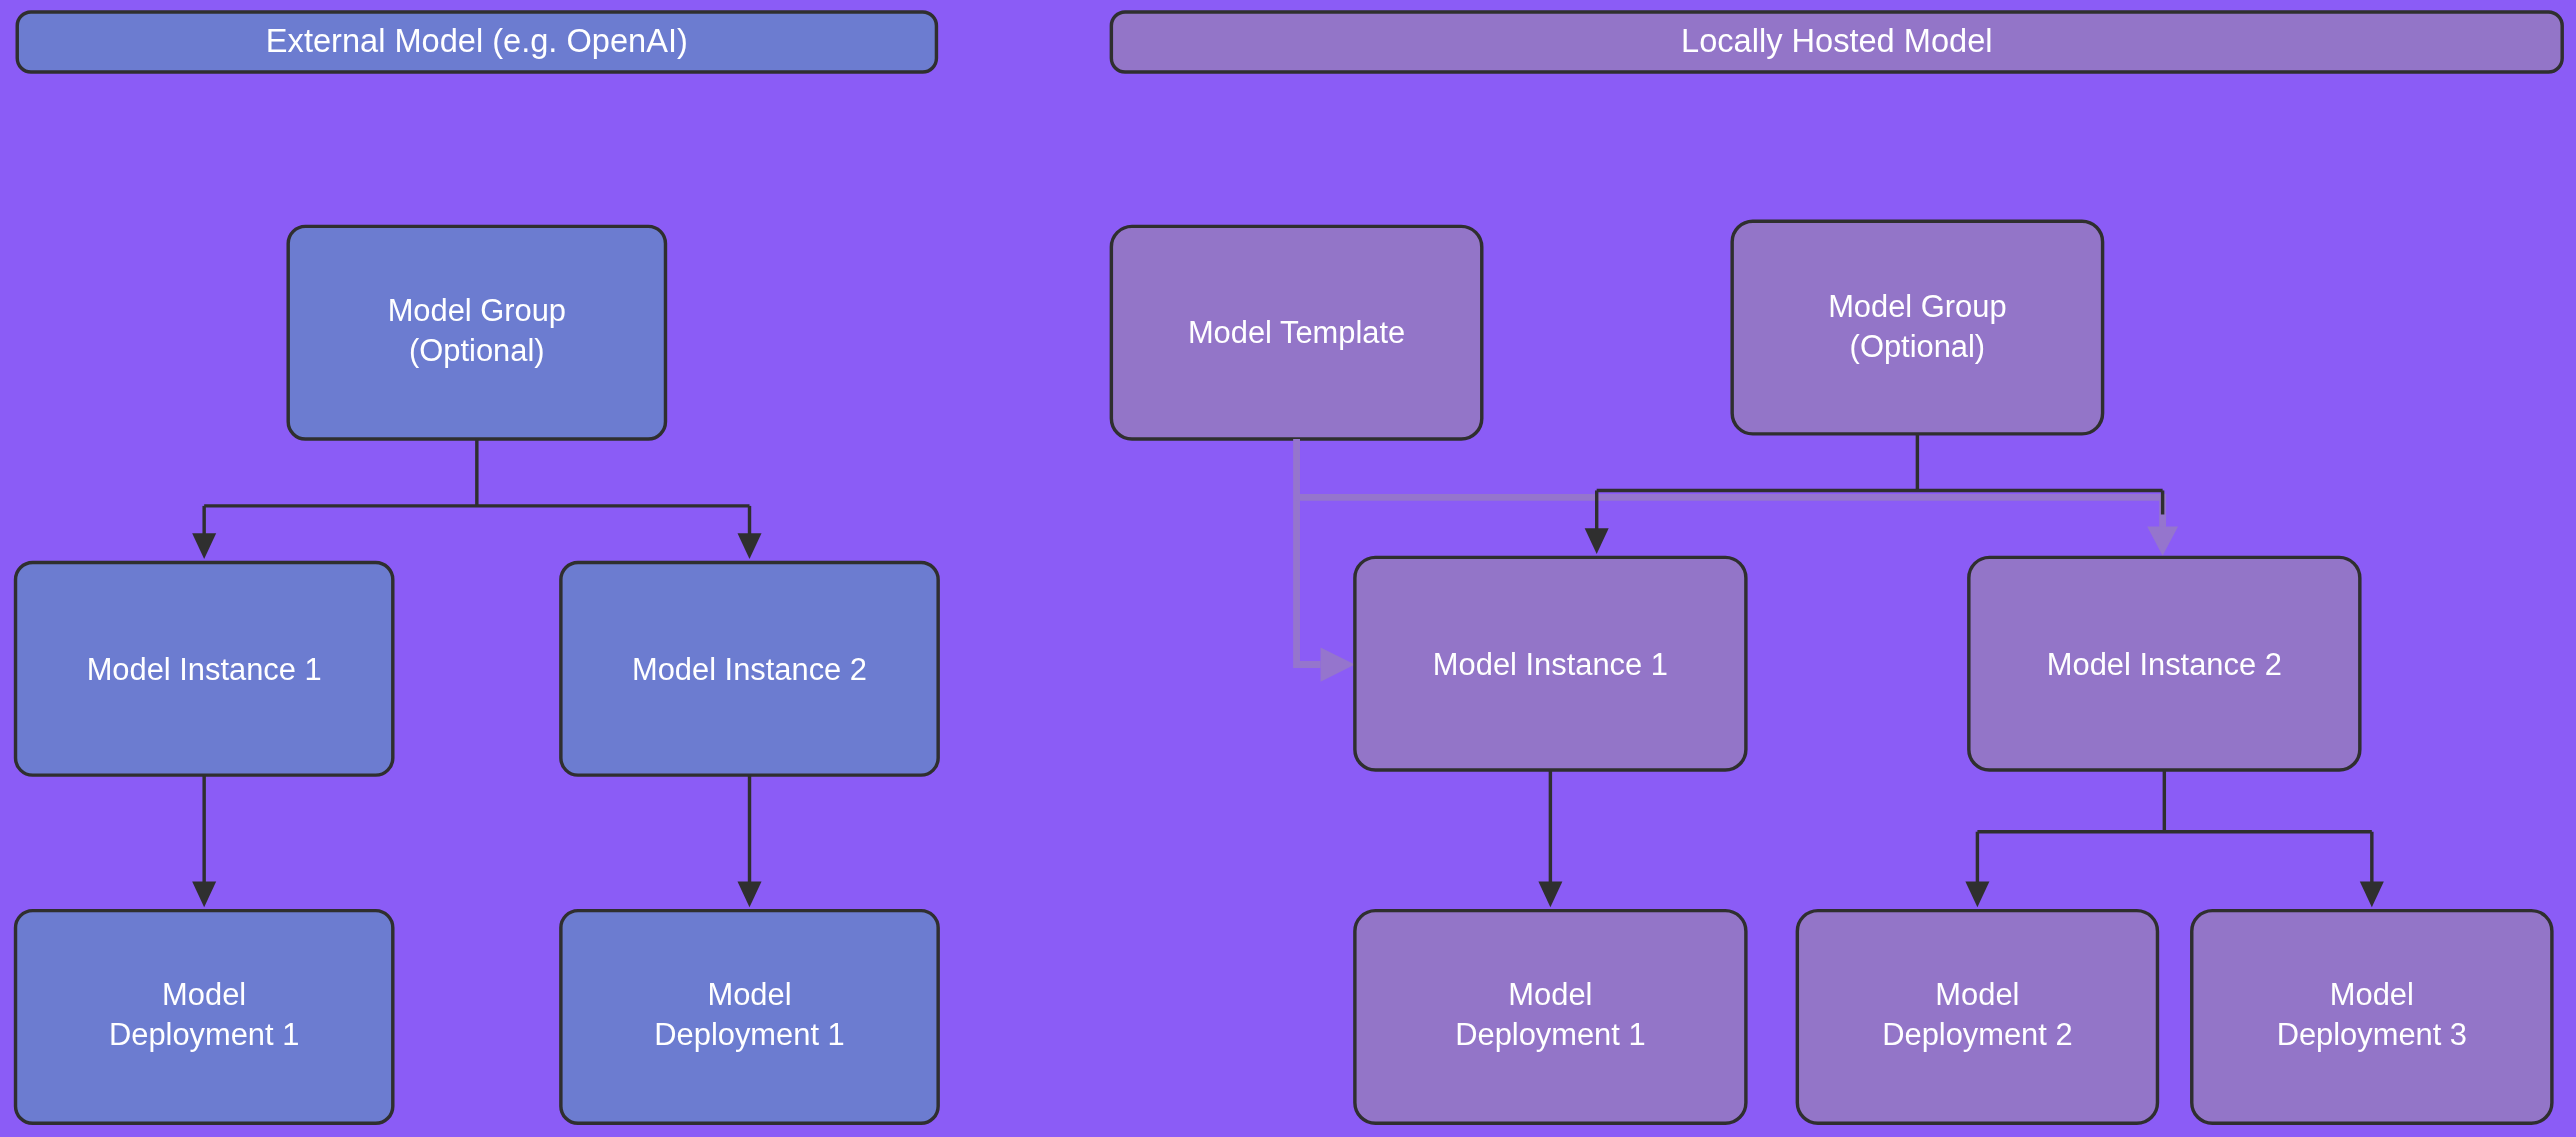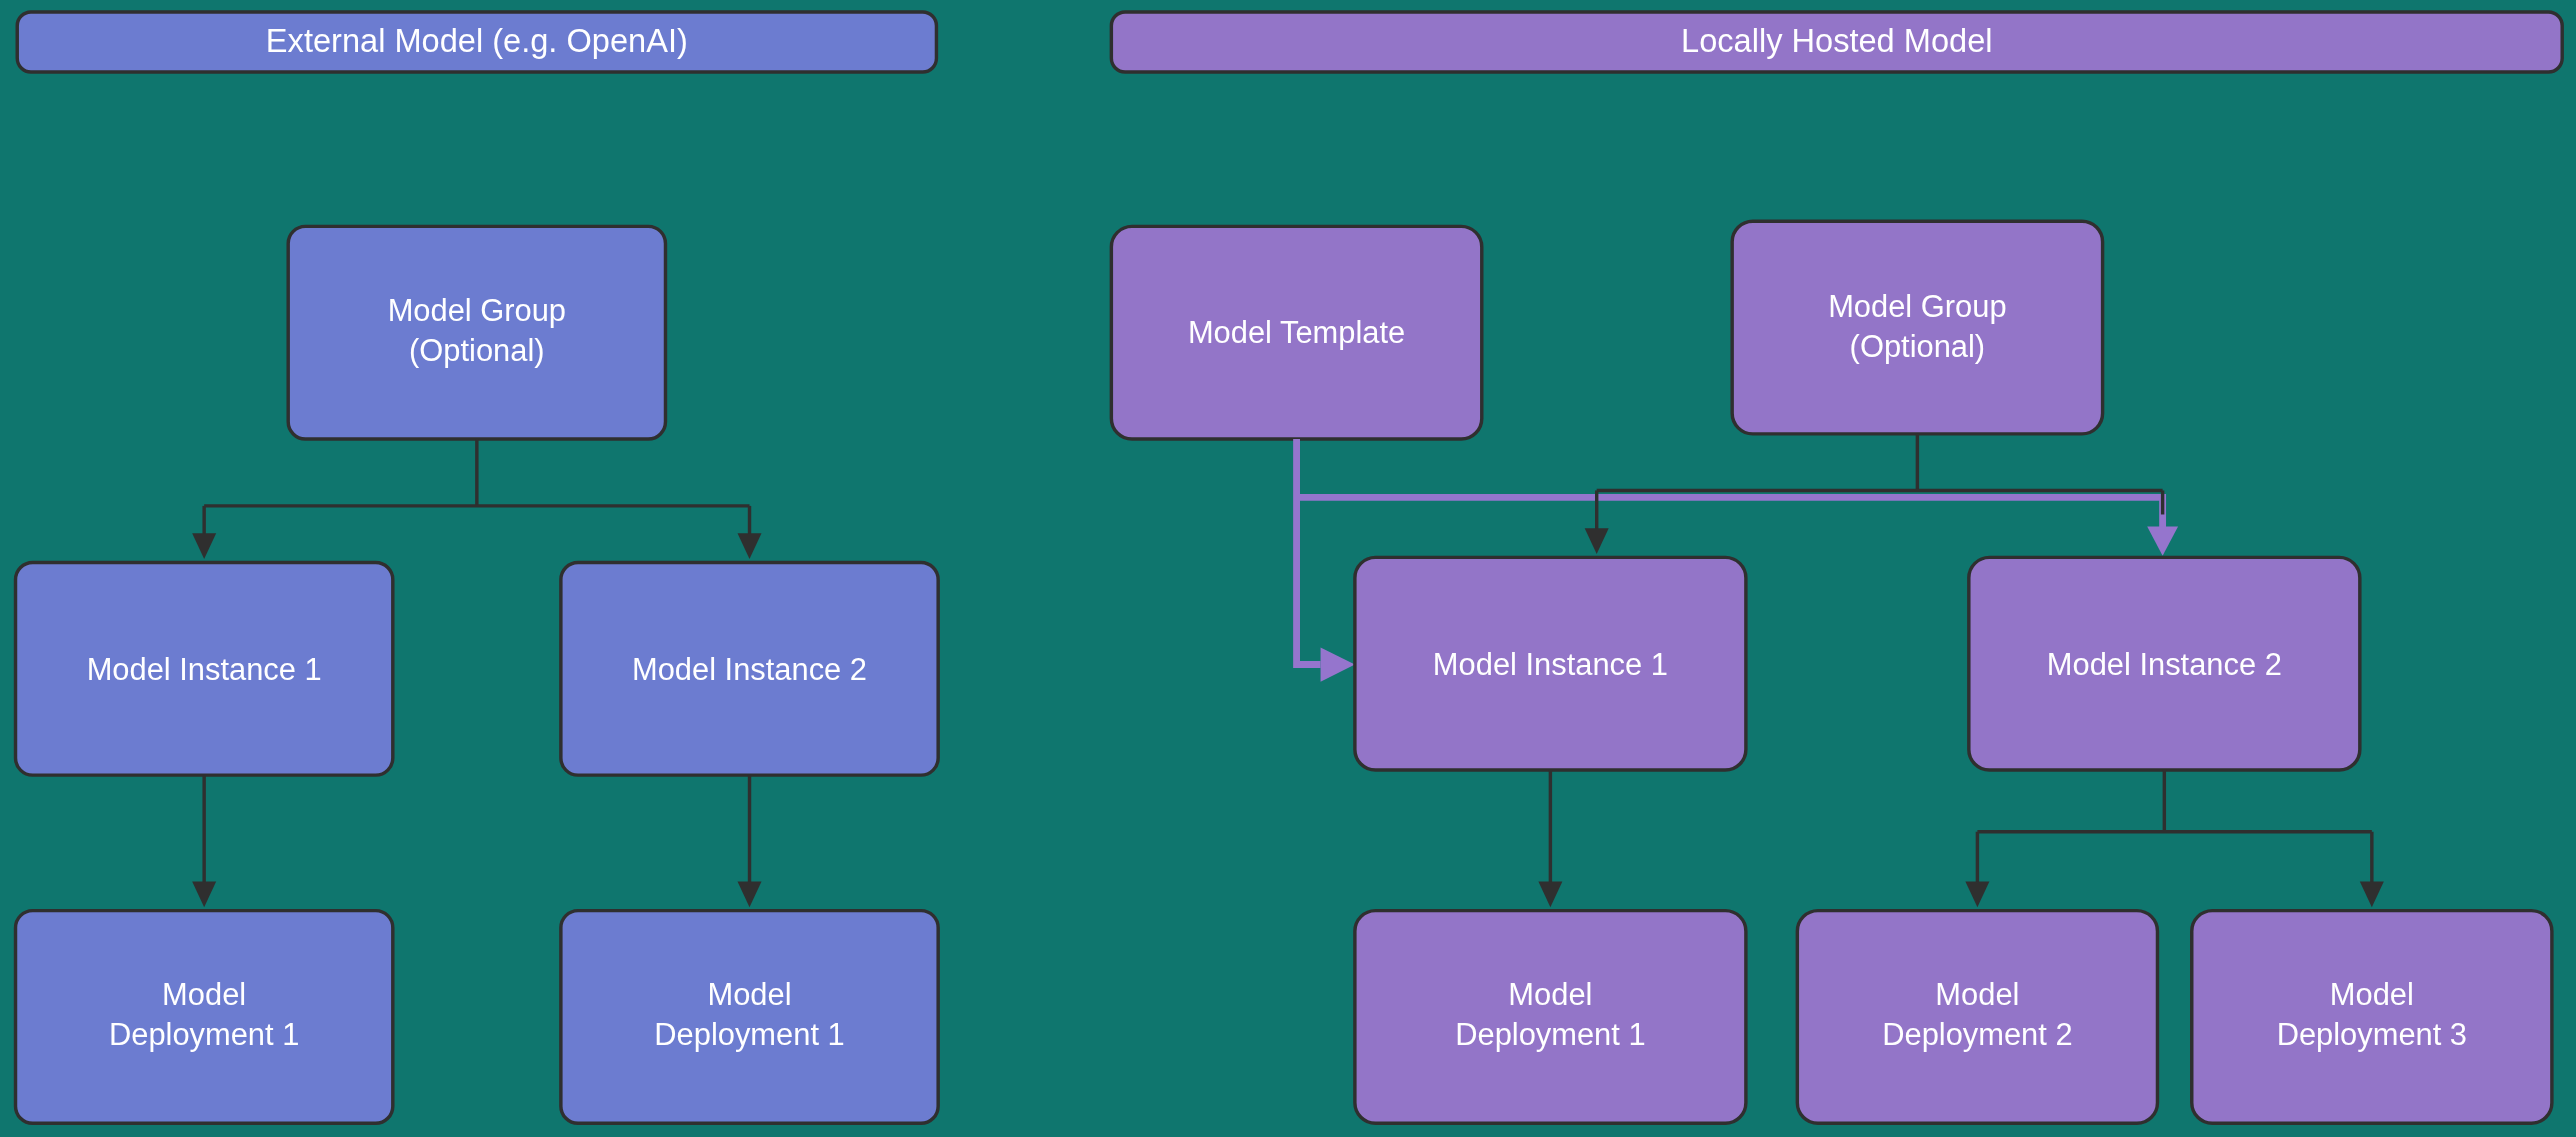--- a/index.html
+++ b/index.html
@@ -7,21 +7,21 @@
     padding: 0;
     background: #ffffff;
   }
   body {
     font-family: "Liberation Sans", sans-serif;
   }
   #canvas {
     position: relative;
     width: 2576px;
     height: 1137px;
-    background: #0f766e;
+    background: #8b5cf6;
     overflow: hidden;
   }
   #diagram-svg {
     position: absolute;
     top: 0;
     left: 0;
     width: 2576px;
     height: 1137px;
   }
   .node-rect {

